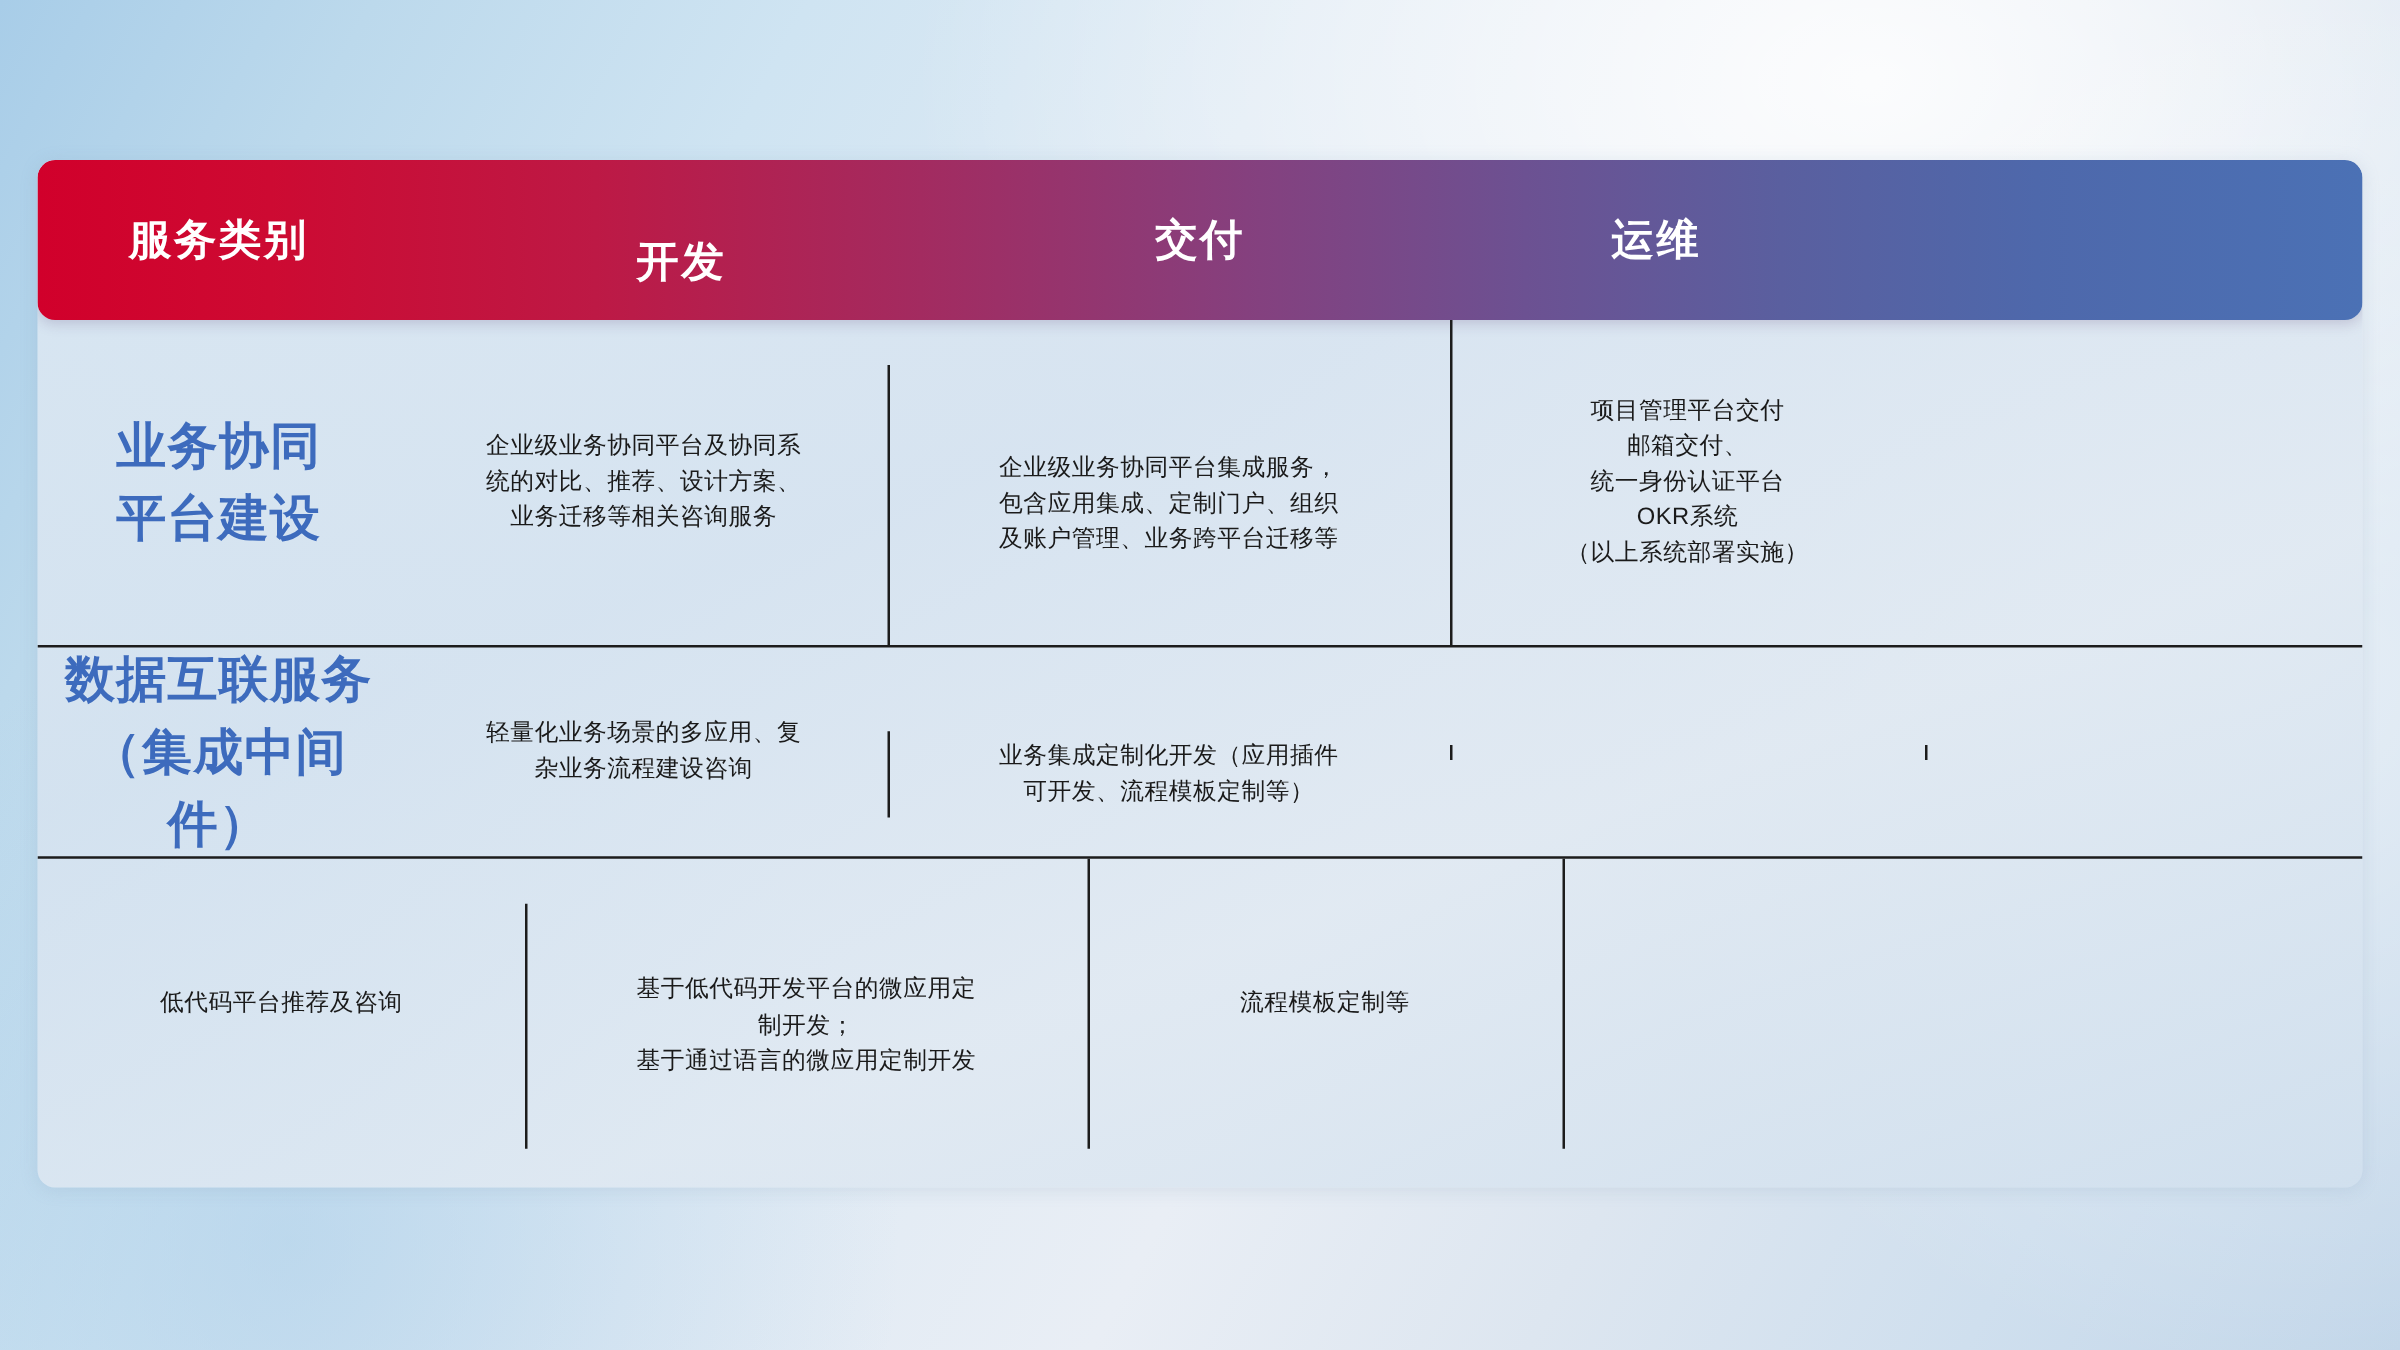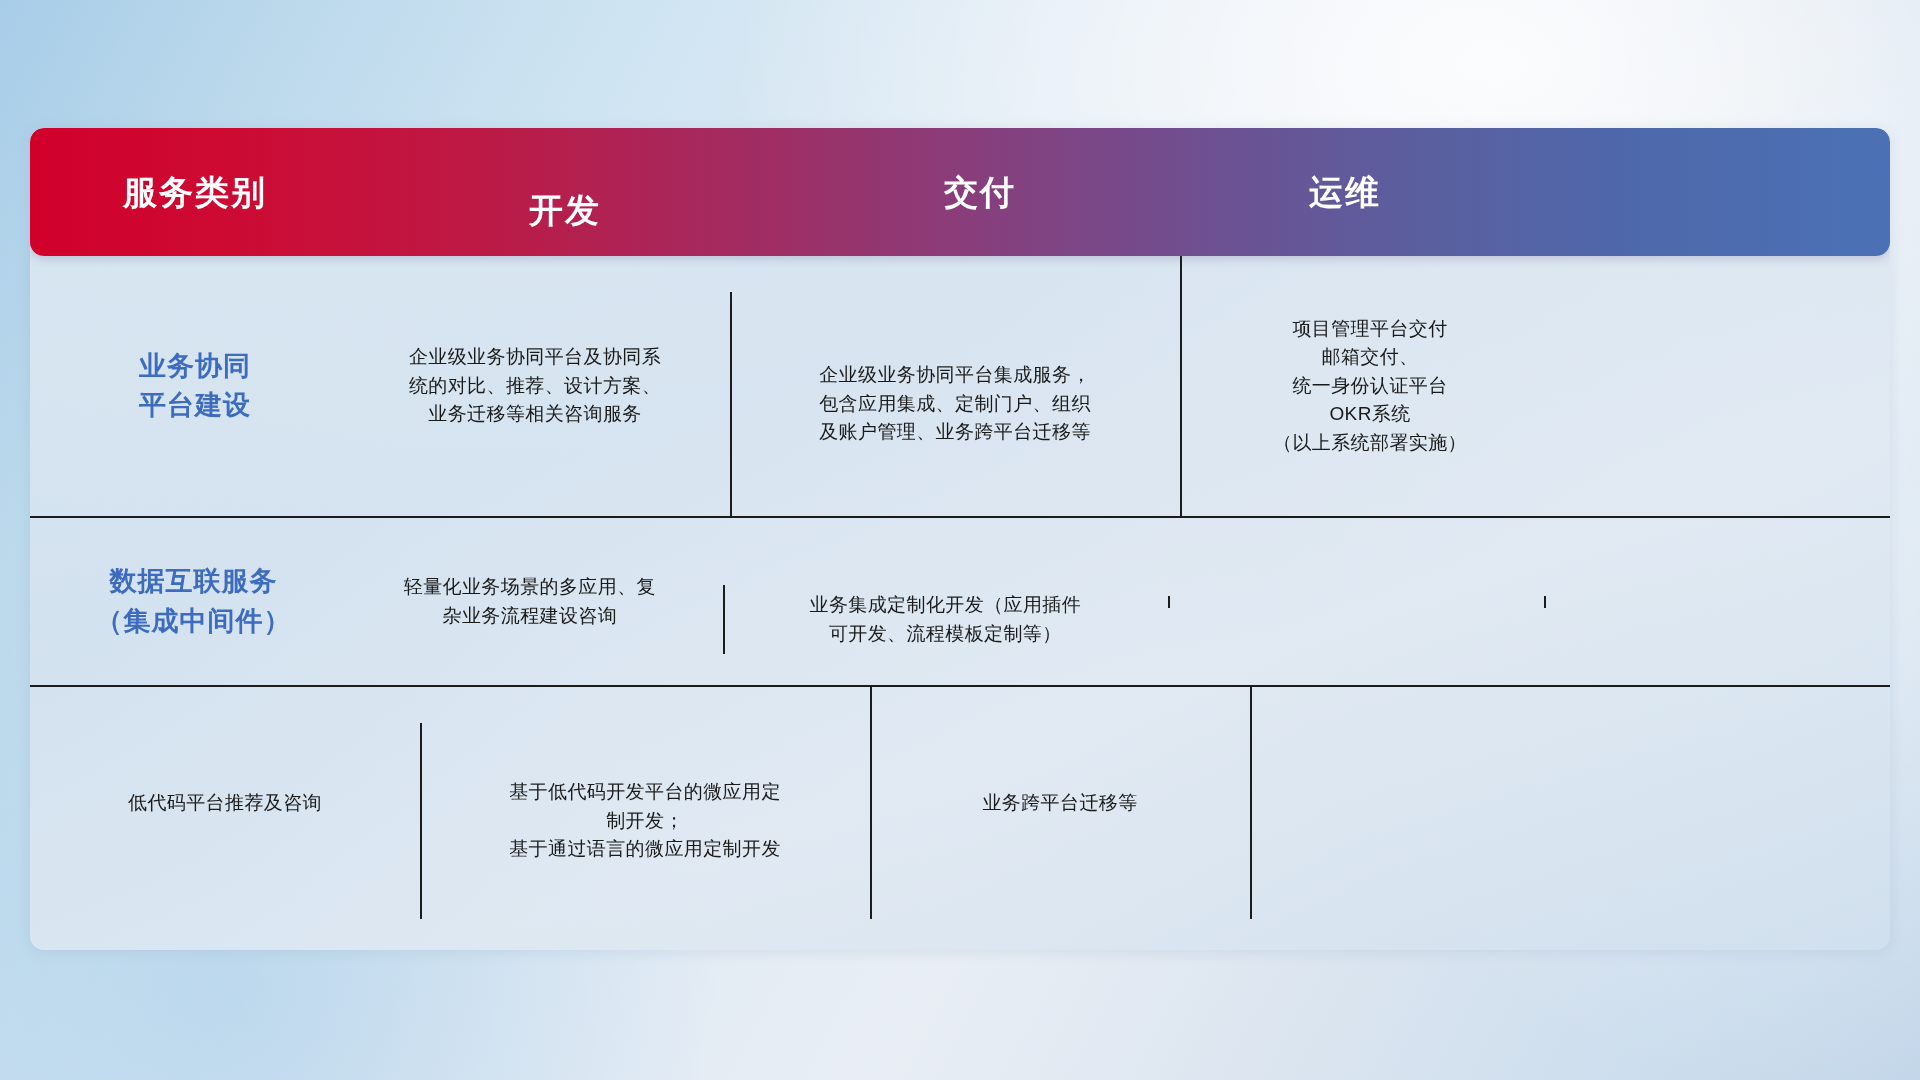--- a/index.html
+++ b/index.html
@@ -111,36 +111,36 @@
     content: "";
     position: absolute;
     left: 0;
     top: 0;
     bottom: 0;
     width: 2px;
     background: #1c1c1c;
   }
   .cell-label {
     color: #3d6bbd;
-    font-size: 27px;
+    font-size: 40px;
     font-weight: bold;
     text-align: center;
     line-height: 1.45;
     letter-spacing: 1px;
   }
   .cell-text {
     color: #1a1a1a;
     font-size: 19px;
     text-align: center;
     line-height: 1.5;
     letter-spacing: 0.4px;
   }
 
   
-  .c1 { width: 290px; margin-left: 20px; }
+  .c1 { width: 290px; }
   .c2 { width: 390px; }
   .c3 { width: 450px; margin-top: 36px; }
   .c4 { width: 380px; }
   .c5 { width: 350px; }
 </style>
 </head>
 <body>
 
 <div class="bg-wash"></div>
 
@@ -189,21 +189,21 @@
     </div>
 
     <div class="row r3">
       <div class="cell c2">
         <div class="cell-text">低代码平台推荐及咨询</div>
       </div>
       <div class="cell c3 vline">
         <div class="cell-text">基于低代码开发平台的微应用定<br>制开发；<br>基于通过语言的微应用定制开发</div>
       </div>
       <div class="cell c4 vline">
-        <div class="cell-text">业务跨平台迁移等</div>
+        <div class="cell-text">流程模板定制等</div>
       </div>
       <div class="cell c5 vline">
         <div class="cell-text"></div>
       </div>
     </div>
 
   </div>
 </div>
 
 </body></html>

